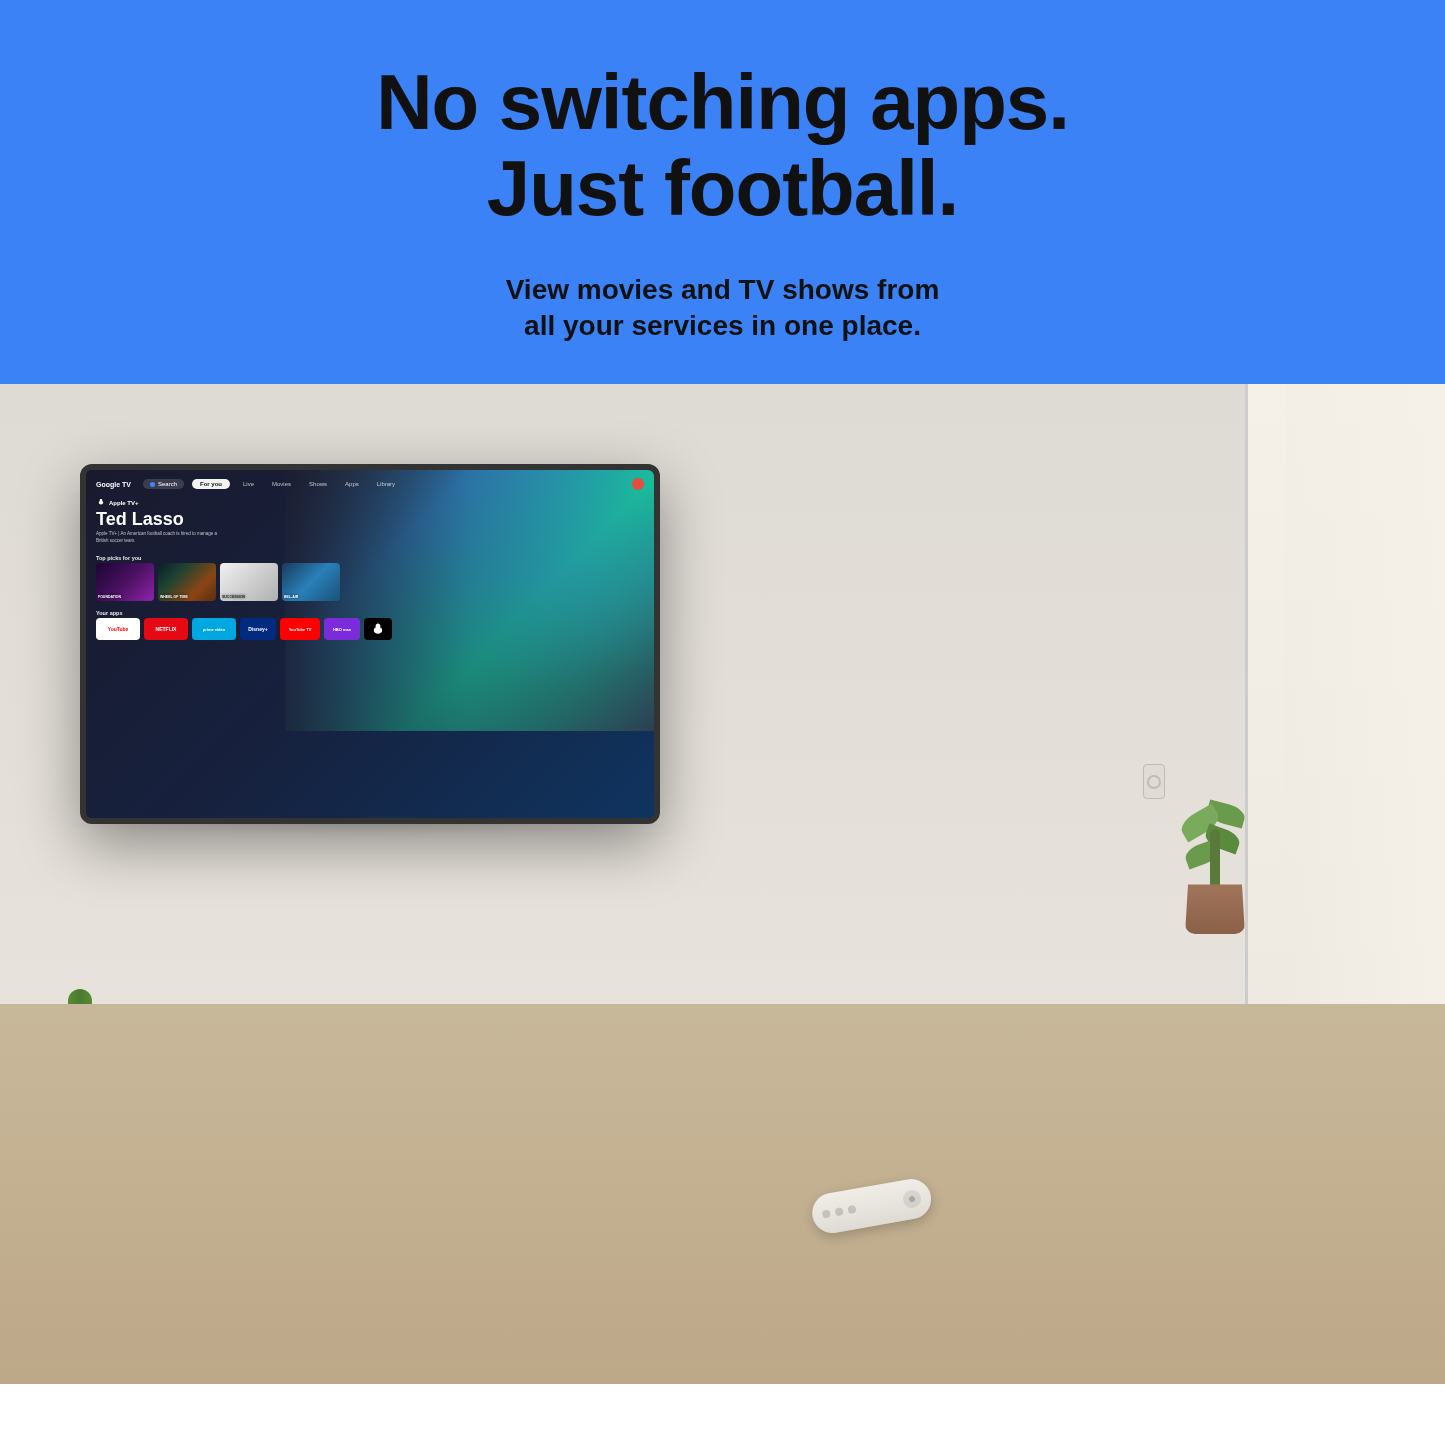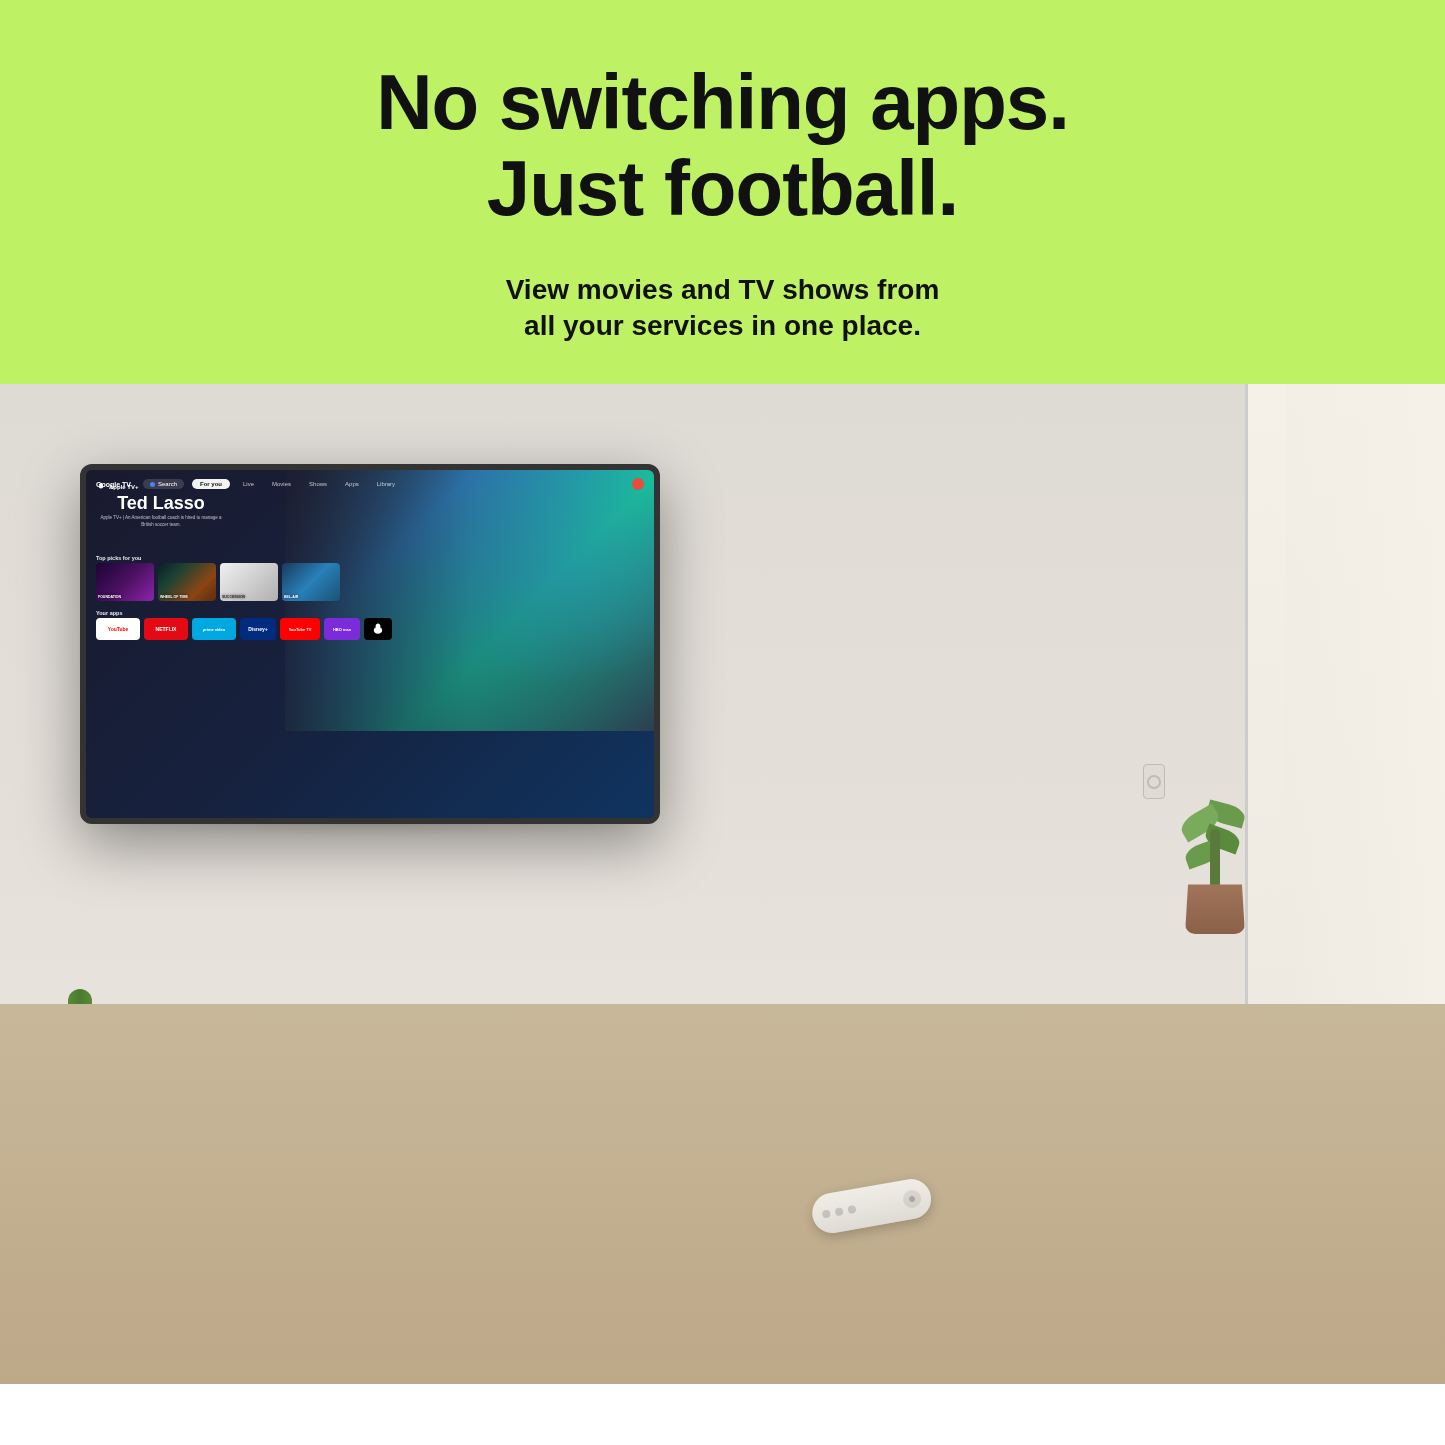--- a/index.html
+++ b/index.html
@@ -6,21 +6,21 @@
     body {
       width: 1445px;
       height: 1445px;
       overflow: hidden;
       font-family: 'Arial', sans-serif;
       background: #fff;
     }
 
     
     .top-section {
-      background: #bef264;
+      background: #3b82f6;
       text-align: center;
       padding: 60px 100px 40px;
     }
     .headline {
       font-size: 78px;
       font-weight: 900;
       color: #111;
       line-height: 1.1;
       margin-bottom: 40px;
       letter-spacing: -1px;
@@ -188,24 +188,23 @@
       width: 12px;
       height: 12px;
       border-radius: 50%;
       background: #e74c3c;
       margin-left: auto;
     }
 
     
     .gtv-hero-content {
       position: absolute;
-      top: 12px;
+      top: 28px;
       left: 10px;
       z-index: 5;
-      text-align: center;
     }
     .appletv-badge {
       display: flex;
       align-items: center;
       gap: 3px;
       margin-bottom: 2px;
     }
     .appletv-logo {
       width: 10px;
       height: 10px;

